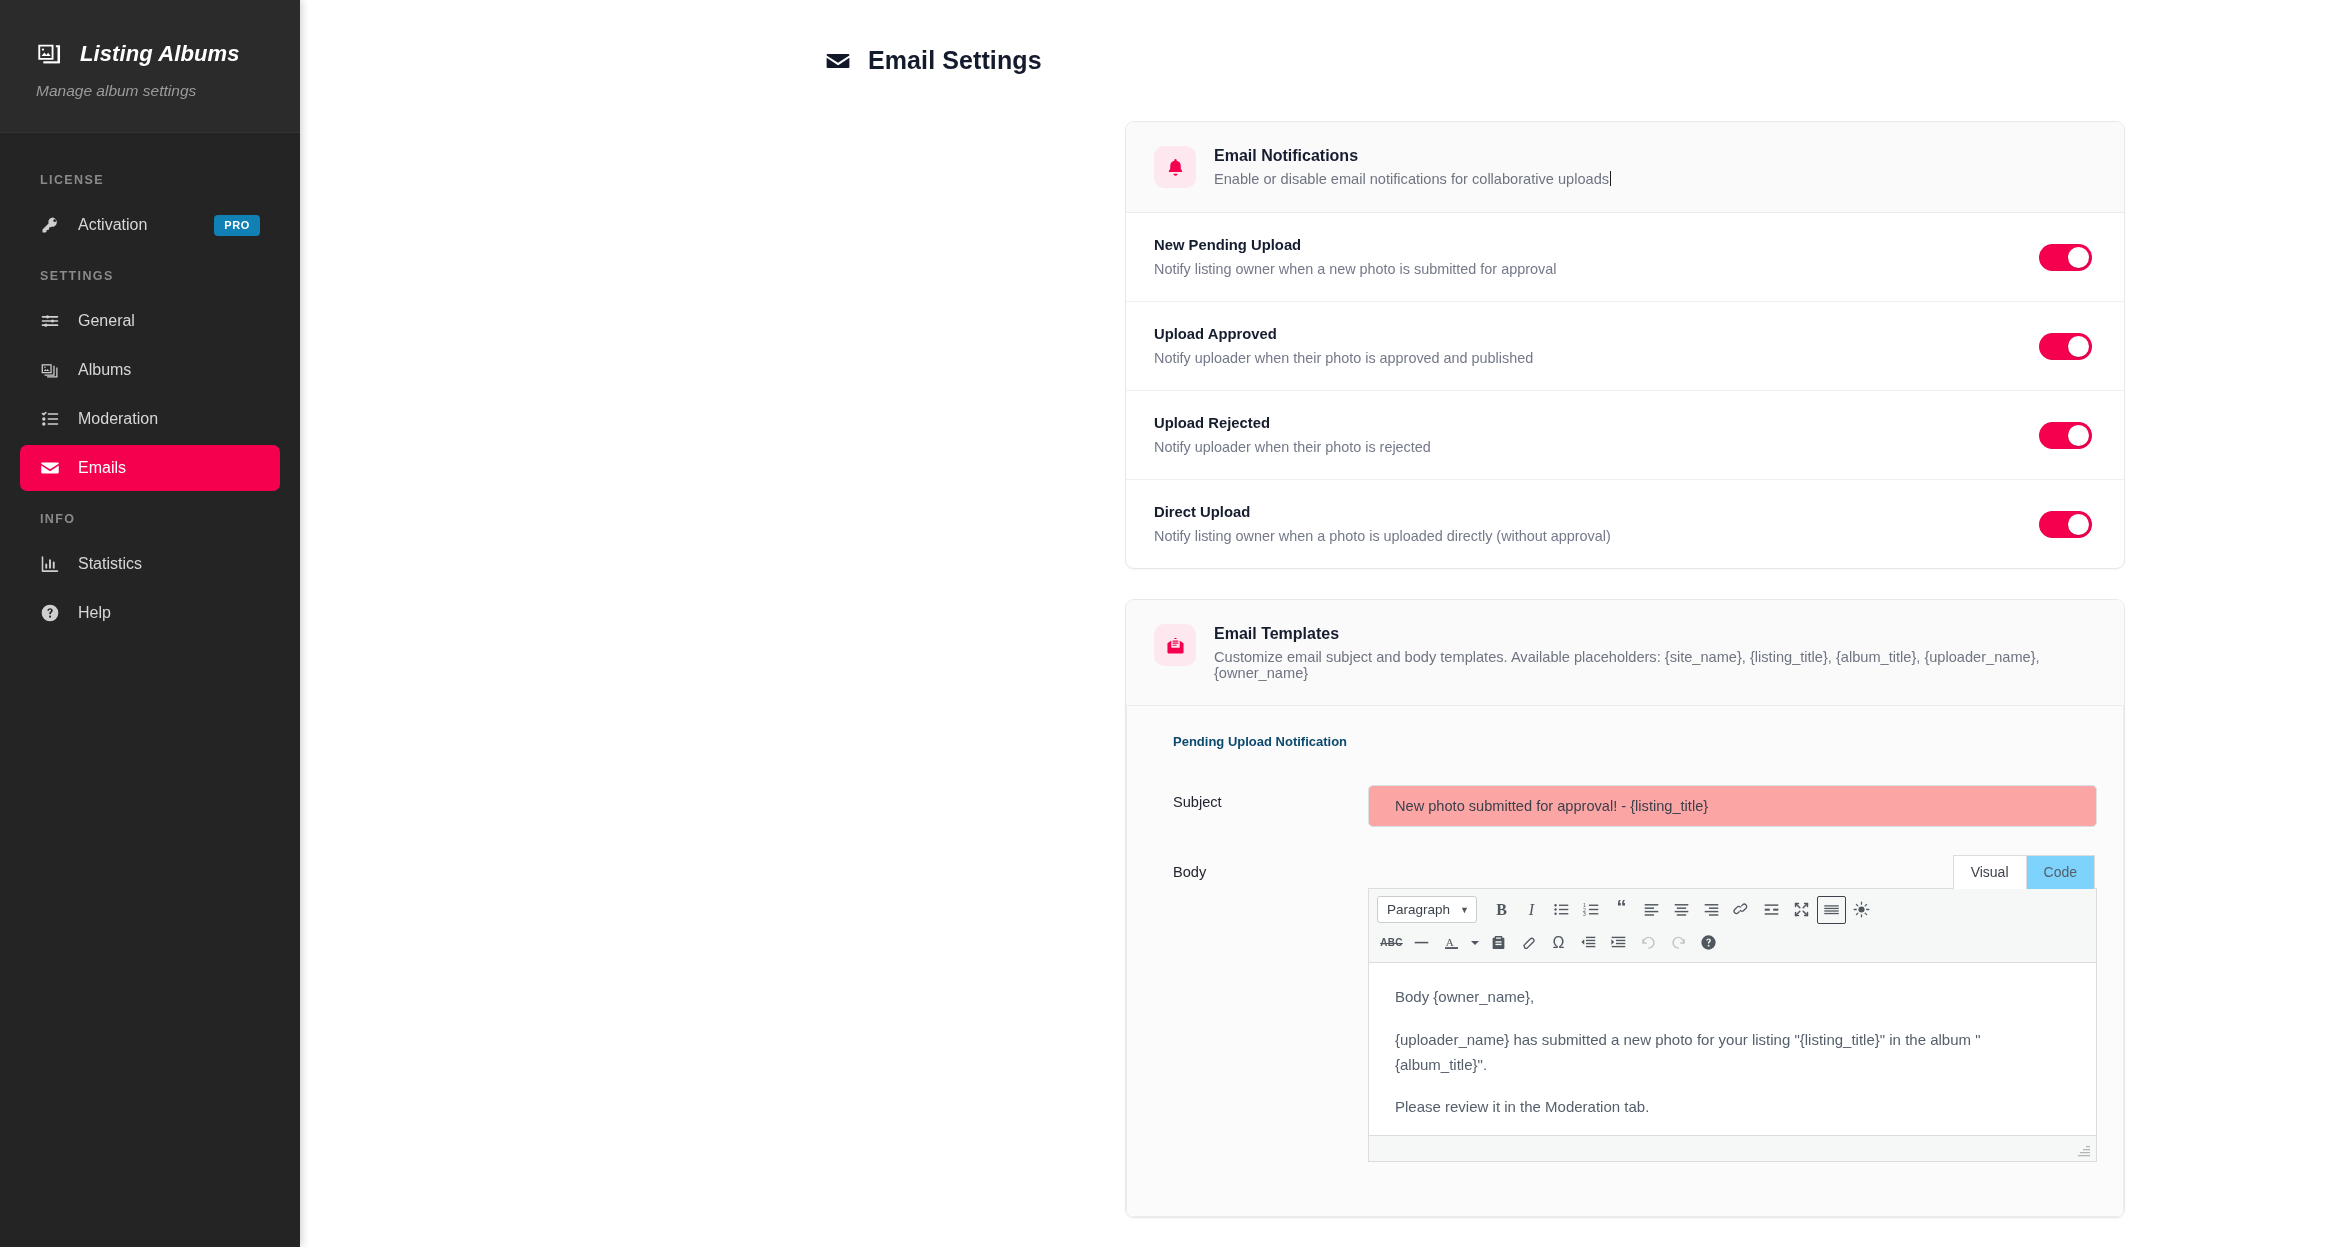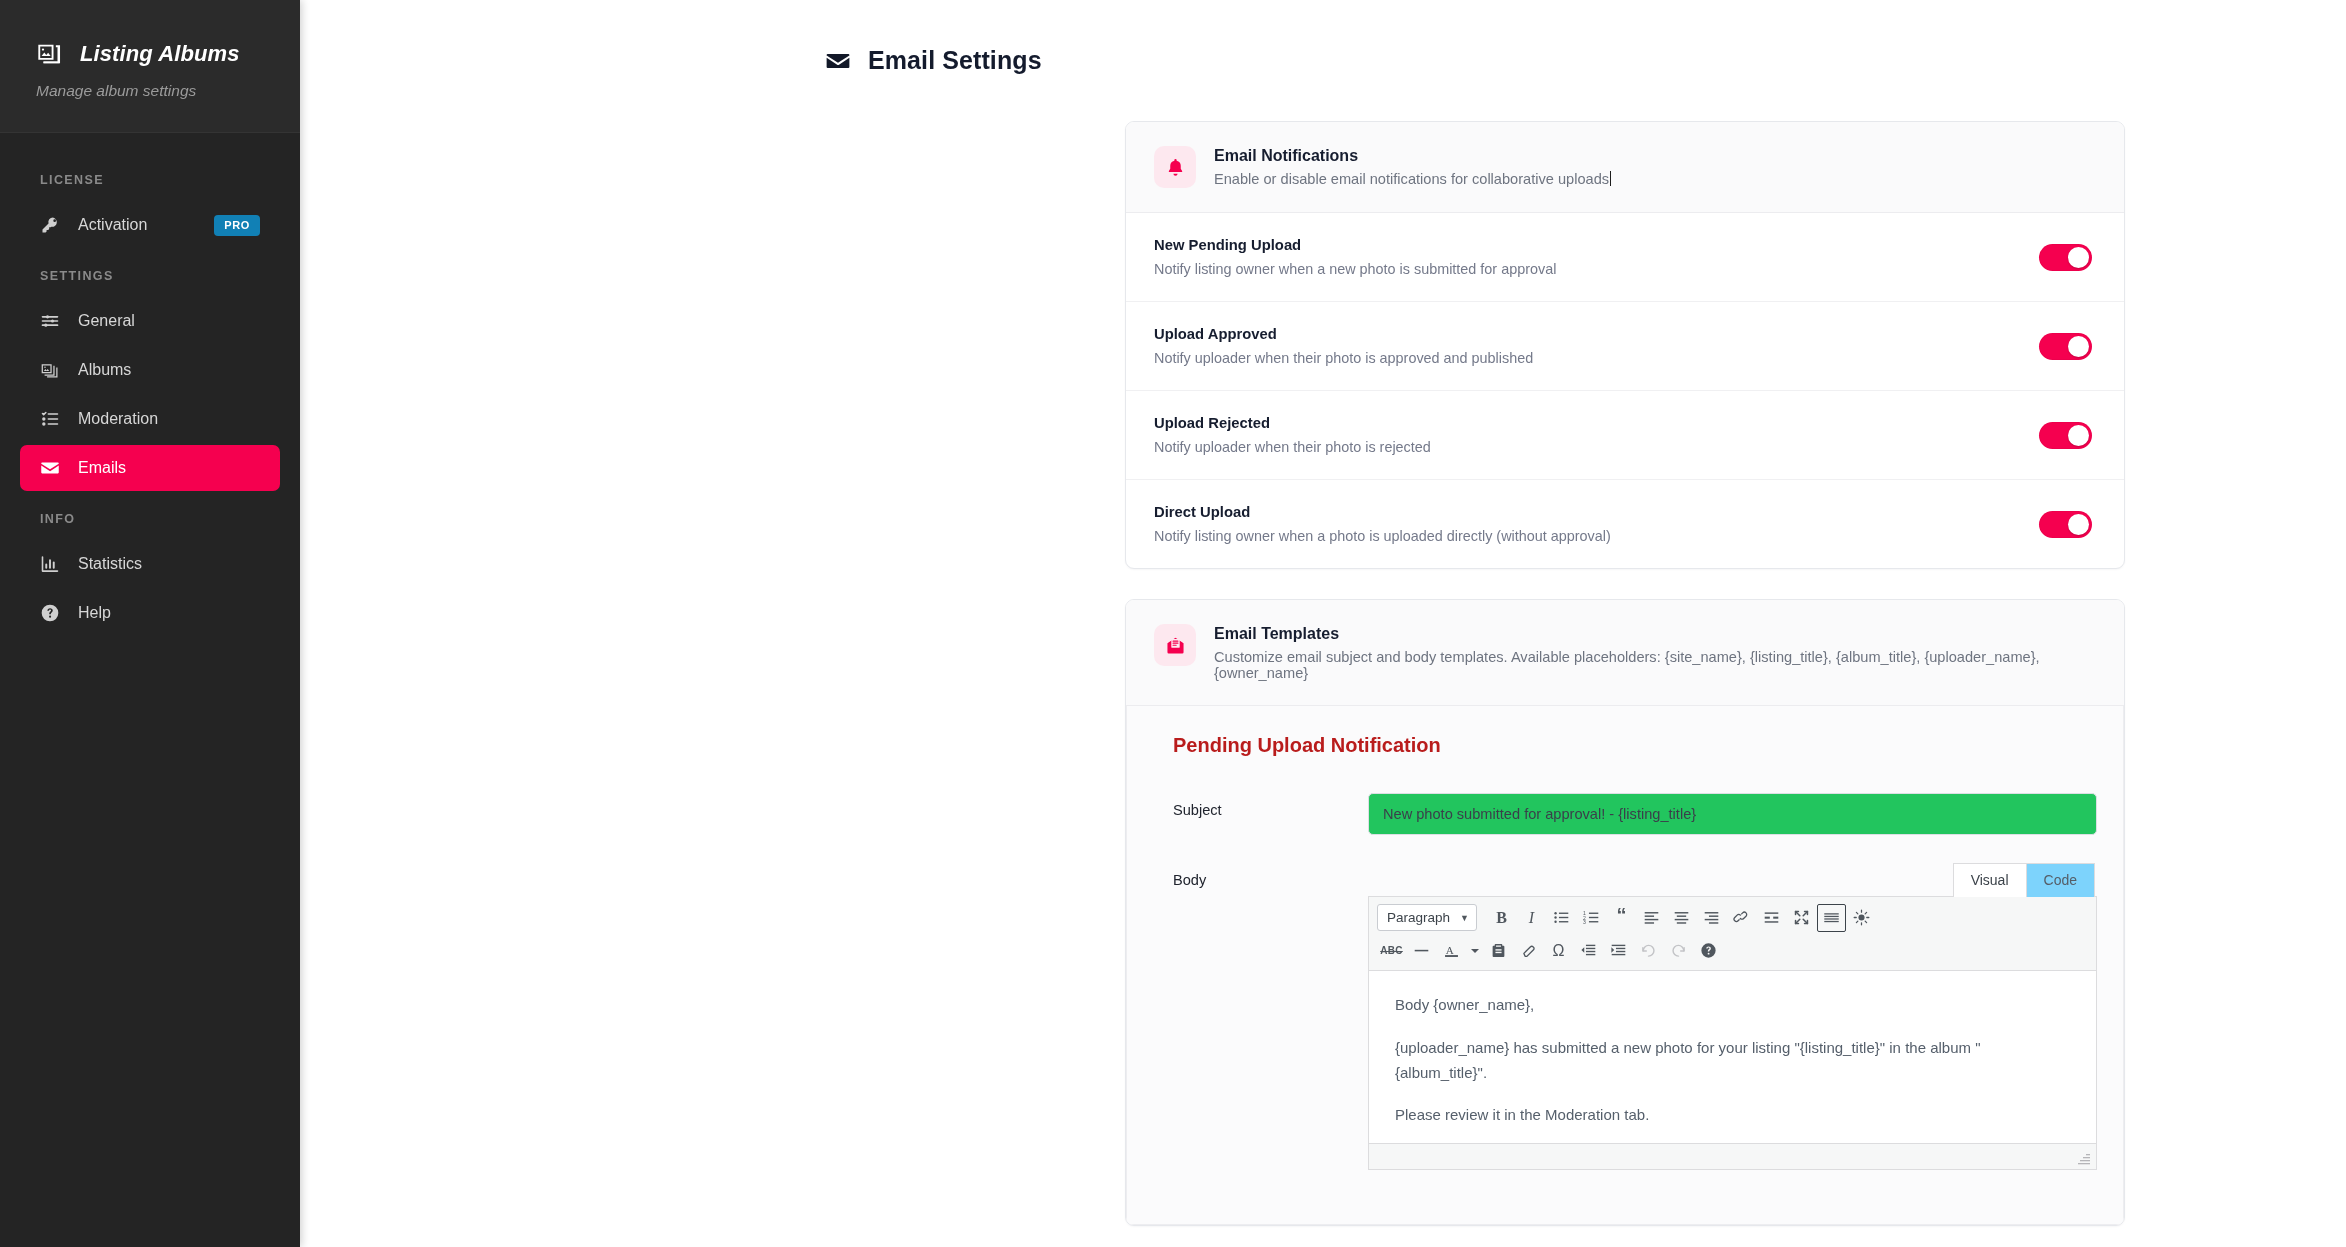--- a/index.html
+++ b/index.html
@@ -141,32 +141,32 @@
 
   
   .tpl-body { background: #ffffff; padding: 0 28px 0 28px; }
   .tpl-inner {
     border: 1px solid #ededf0;
     border-top: none;
     background: #fbfbfc;
     padding: 28px 26px 26px 26px;
     margin: 0 -28px;
   }
-  .tpl-name { font-size: 20px; font-weight: 700; color: #b91c1c; margin-bottom: 36px; padding-left: 20px; }
+  .tpl-name { font-size: 13px; font-weight: 700; color: #0c4a6e; margin-bottom: 36px; padding-left: 20px; }
   .field-row { display: flex; align-items: flex-start; margin-bottom: 28px; }
   .field-label {
     width: 215px; flex: none; padding-left: 20px; padding-top: 9px;
     font-size: 14.6px; color: #20242e; font-weight: 400;
   }
   .field-control { flex: 1; max-width: 735px; }
   .text-input {
     width: 100%; height: 42px;
     border: 1px solid #dcdfe4; border-radius: 5px;
-    background: #22c55e;
-    padding: 0 14px;
+    background: #fca5a5;
+    padding: 0 26px;
     font-family: "Liberation Sans", sans-serif;
     font-size: 14.6px; color: #3a3f4a;
     outline: none;
   }
 
   
   .editor-wrap { position: relative; }
   .editor-tabs {
     display: flex; justify-content: flex-end; gap: 0;
     margin-bottom: -1px; padding-right: 2px;

